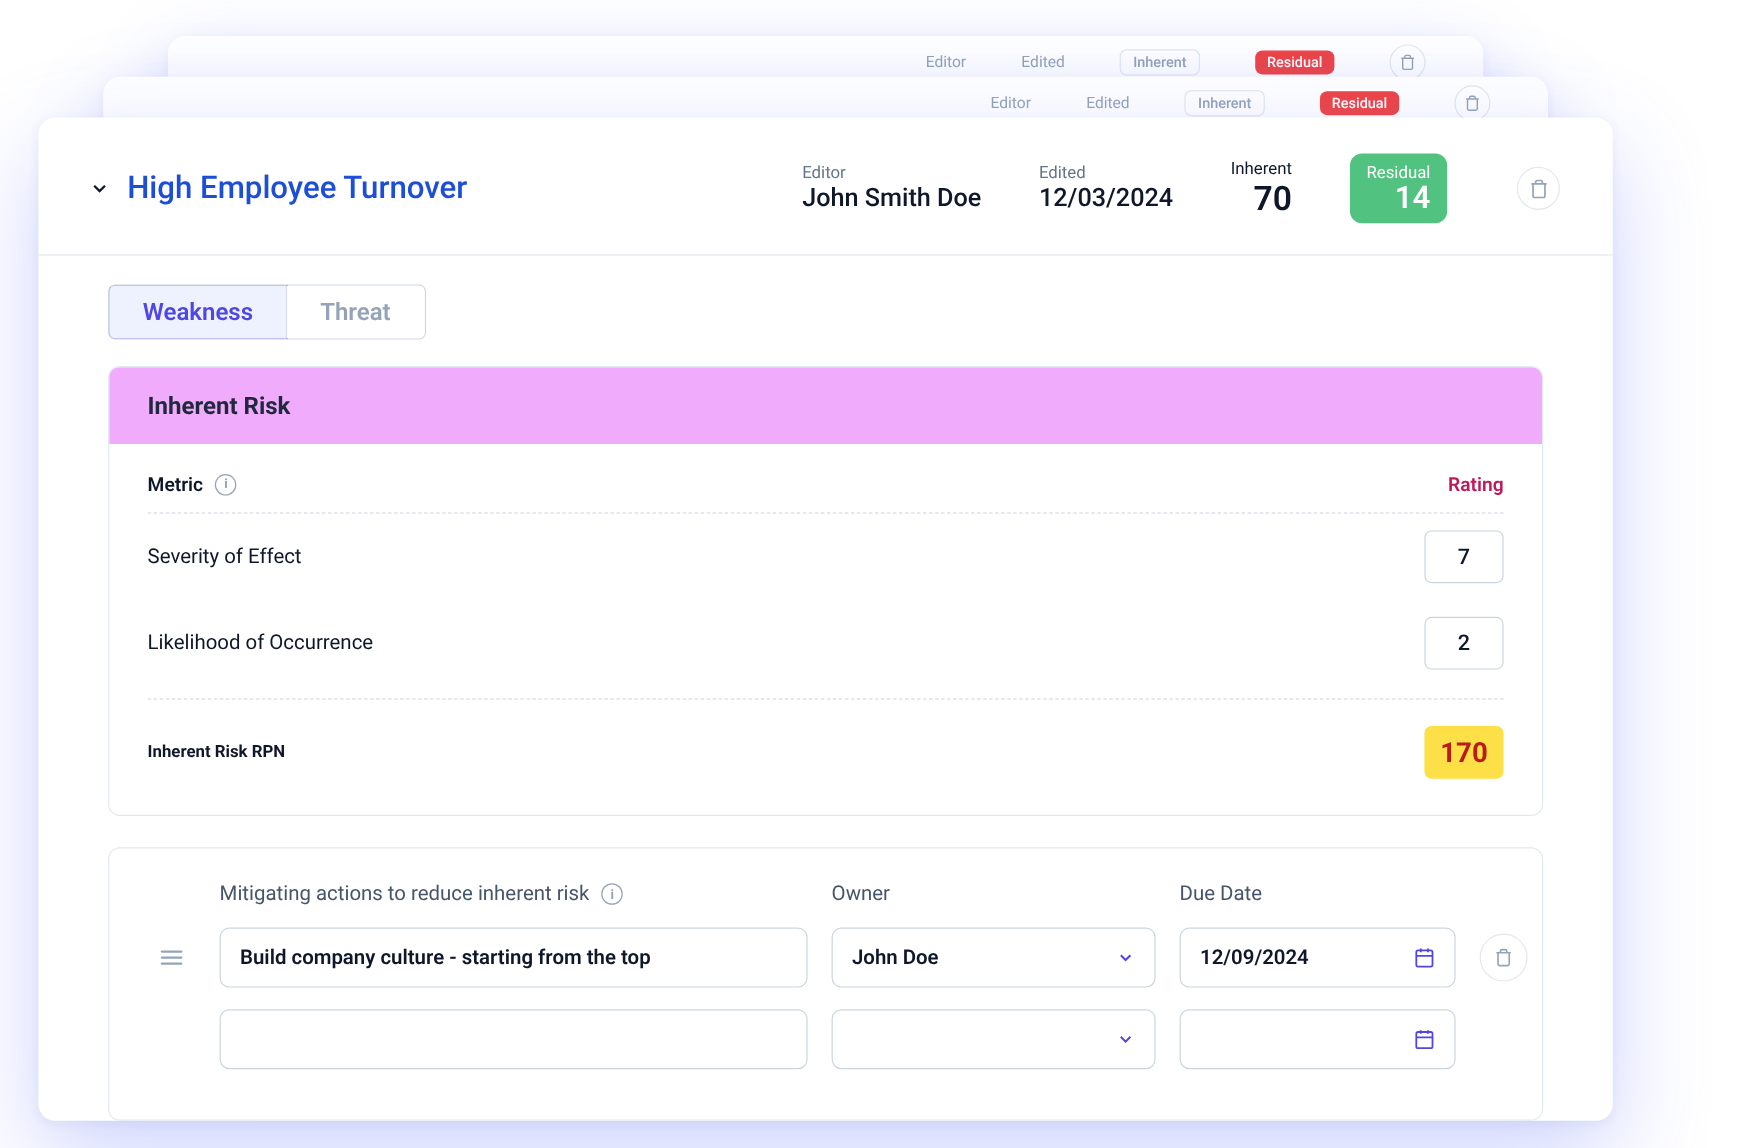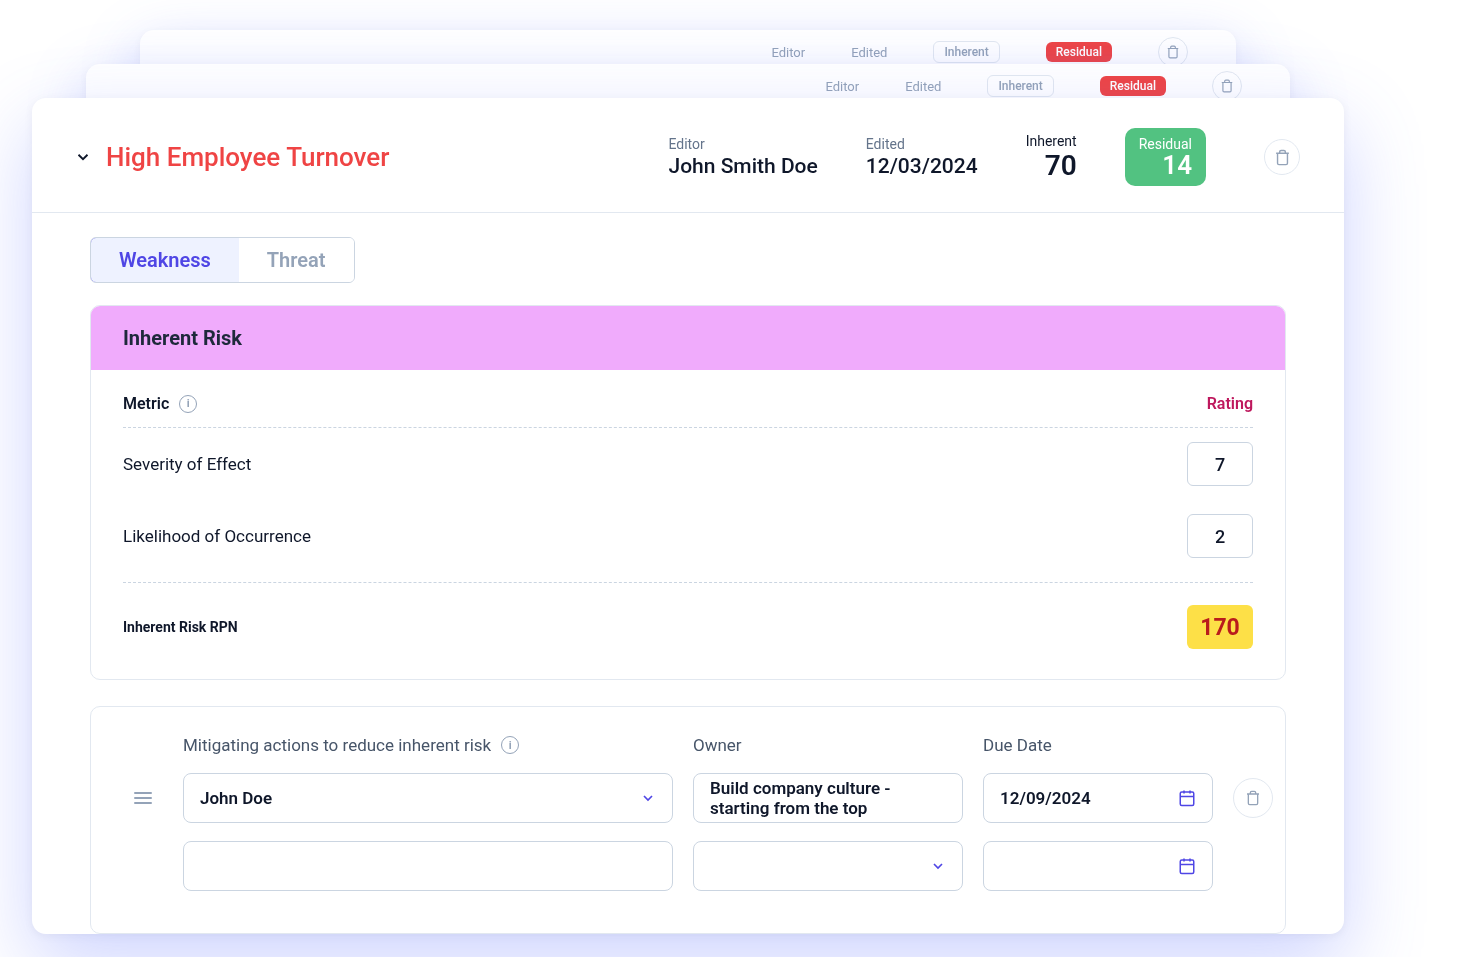--- a/index.html
+++ b/index.html
@@ -66,21 +66,21 @@
     border-bottom: 1px solid #e2e8f0;
     gap: 32px;
   }
   .chev-title { display:flex; align-items:center; gap:14px; flex: 1; }
   .chev-down {
     width: 18px; height: 18px; color:#0f172a; cursor:pointer;
   }
   .title {
     font-size: 26px;
     font-weight: 500;
-    color: #ef4444;
+    color: #1d4ed8;
   }
   .header-meta { display:flex; align-items:center; gap: 48px; }
   .meta-block .label { font-size: 14px; color:#64748b; margin-bottom:2px; }
   .meta-block .value { font-size: 21px; color:#0f172a; font-weight:500; }
   .meta-inherent { text-align:right; }
   .meta-inherent .label { font-size:14px; color:#0f172a; }
   .meta-inherent .value { font-size:28px; font-weight:600; text-align:right;}
   .residual-badge {
     background: #52c281;
     color:#fff;
@@ -292,29 +292,29 @@
         </div>
         <div class="col-header">Owner</div>
         <div class="col-header">Due Date</div>
         <div></div>
 
         <div class="drag-handle">
             <span></span>
             <span></span>
             <span></span>
           </div>
+        <div class="field">Build company culture - starting from the top</div>
         <div class="field select">
           <span>John Doe</span>
           <span class="mini-icon">
             <svg width="16" height="16" viewBox="0 0 24 24" fill="none" stroke="currentColor" stroke-width="2.5">
                 <polyline points="6 9 12 15 18 9"></polyline>
               </svg>
           </span>
         </div>
-        <div class="field">Build company culture - starting from the top</div>
         <div class="field date">
           <span>12/09/2024</span>
           <span class="cal-icon">
             <svg width="18" height="18" viewBox="0 0 24 24" fill="none" stroke="currentColor" stroke-width="2">
                 <rect x="3" y="4" width="18" height="18" rx="2"></rect>
                 <line x1="16" y1="2" x2="16" y2="6"></line>
                 <line x1="8" y1="2" x2="8" y2="6"></line>
                 <line x1="3" y1="10" x2="21" y2="10"></line>
               </svg>
           </span>

